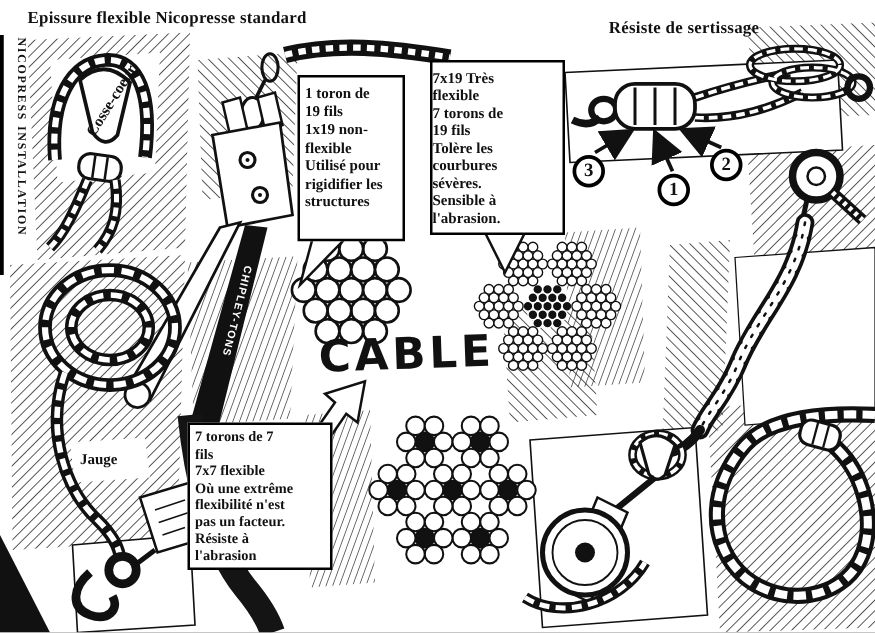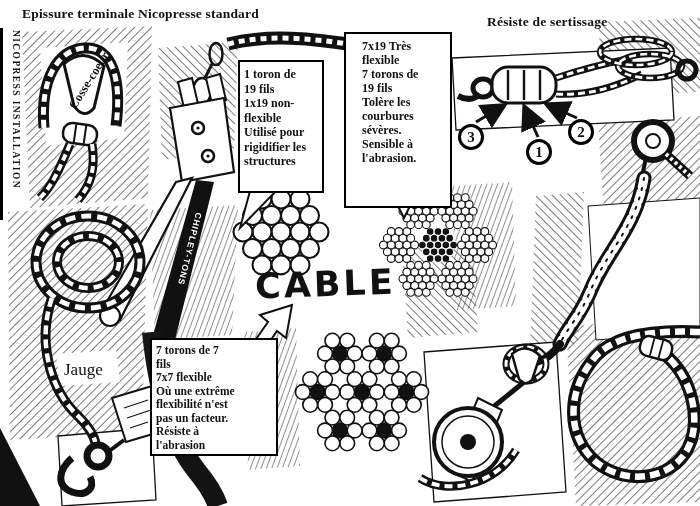--- a/index.html
+++ b/index.html
@@ -8,28 +8,28 @@
           color:#111;font-family:"Liberation Serif",serif}
   #art{position:absolute;left:0;top:0;width:700px;height:506px}
   .title{position:absolute;font-weight:bold;font-size:13.5px;letter-spacing:.2px;white-space:nowrap}
   #title-left{left:22px;top:6px}
   #title-right{left:487px;top:14px}
   #side-label{position:absolute;left:0;top:28px;height:192px;width:21px;border-left:3px solid #000;
               writing-mode:vertical-rl;font-weight:bold;font-size:9.5px;letter-spacing:1.4px;
               text-align:left;padding-top:2px}
   #cosse{position:absolute;left:66px;top:104px;font-weight:bold;font-size:12.5px;
          transform:rotate(-58deg);transform-origin:left top;white-space:nowrap}
-  #jauge{position:absolute;left:64px;top:360px;font-weight:normal;font-size:17px}
+  #jauge{position:absolute;left:64px;top:360px;font-weight:bold;font-size:12px}
   #cable-label{position:absolute;left:255px;top:264px;font-family:"DejaVu Sans",sans-serif;
                font-weight:bold;font-size:35px;letter-spacing:3px;transform:rotate(-2deg)}
   .callout{position:absolute;background:#fff;border:2.5px solid #000;font-weight:bold;
            white-space:pre-line;overflow:hidden}
   #box1{left:238px;top:60px;width:86px;height:133px;font-size:12px;line-height:14.5px;padding:5px 4px}
-  #box2{left:344px;top:32px;width:108px;height:176px;font-size:12px;line-height:14px;padding:5px 16px}
-  #box3{left:150px;top:338px;width:128px;height:118px;font-size:11.5px;line-height:13.5px;padding:4px}
+  #box2{left:344px;top:48px;width:108px;height:140px;font-size:12px;line-height:14px;padding:5px 0}
+  #box3{left:150px;top:338px;width:116px;height:118px;font-size:11.5px;line-height:13.5px;padding:4px}
   .seq-circle{position:absolute;width:26px;height:26px;border:3px solid #000;border-radius:50%;
               background:#fff;font-weight:bold;font-size:15px;display:flex;align-items:center;
               justify-content:center}
   #seq-3{left:458px;top:124px}
   #seq-1{left:526px;top:139px}
   #seq-2{left:568px;top:119px}
 </style>
 </head>
 <body>
 
@@ -412,21 +412,21 @@
     <g stroke="#111" stroke-width="2" fill="#fff">
       <polygon points="250,191 240,228 276,191"></polygon>
       <polygon points="388,186 404,218 420,186"></polygon>
     </g>
 
     <g>
       <polygon points="254,342 268,322 260,315 292,305 286,338 277,331 264,350" fill="#fff" stroke="#111" stroke-width="2"></polygon>
     </g>
   </svg>
 
-  <div class="title" id="title-left">Epissure terminale Nicopresse standard</div>
+  <div class="title" id="title-left">Epissure flexible Nicopresse standard</div>
   <div class="title" id="title-right">Résiste de sertissage</div>
   <div id="side-label">NICOPRESS INSTALLATION</div>
   <div id="cosse">Cosse-coeur</div>
   <div id="jauge">Jauge</div>
   <div id="cable-label">CABLE</div>
 
   <div class="callout" id="box1">1 toron de
 19 fils
 1x19 non-
 flexible

